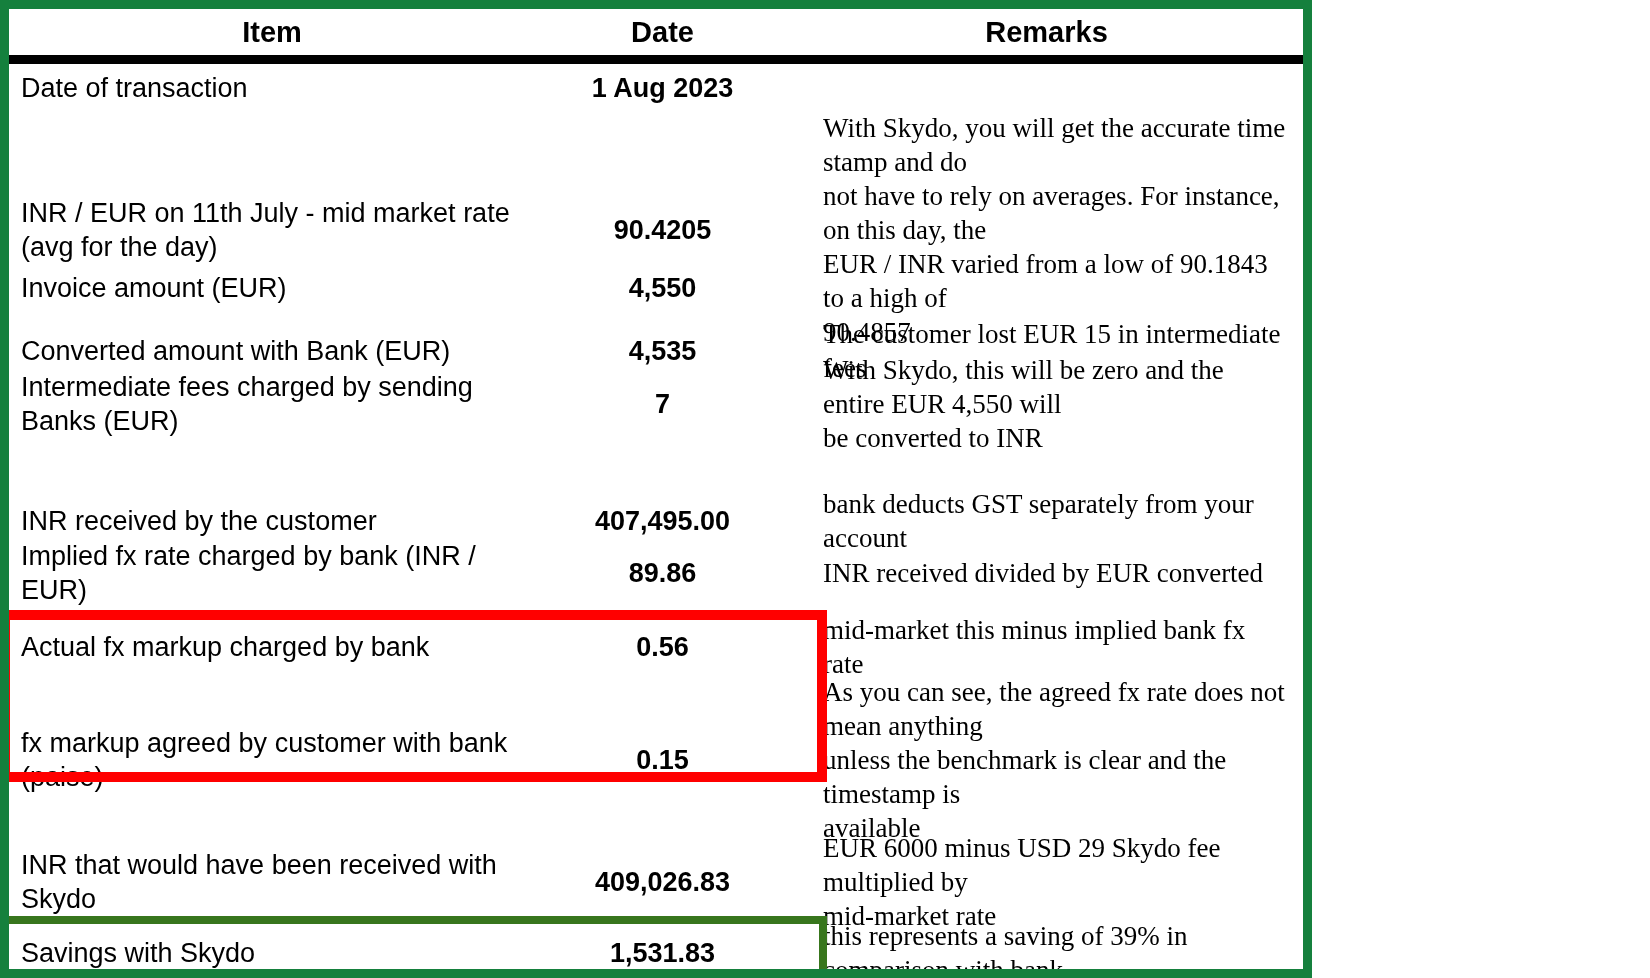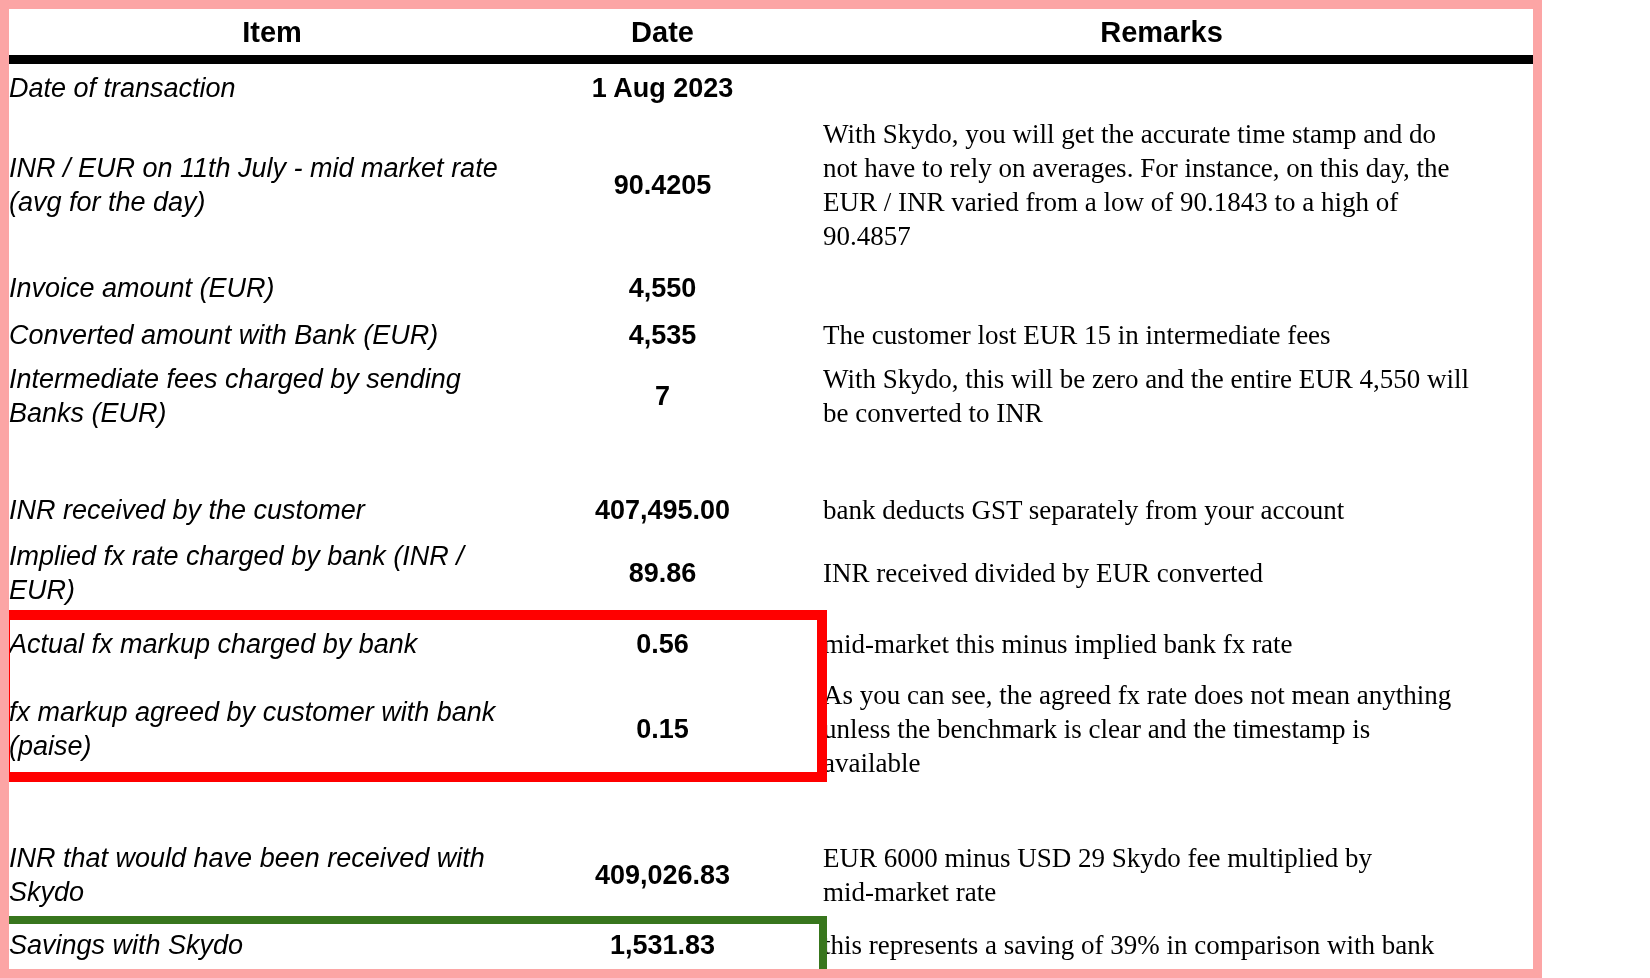--- a/index.html
+++ b/index.html
@@ -1,19 +1,19 @@
 <!DOCTYPE html>
 <html><head>
 <meta charset="utf-8">
 <style>
   html,body{margin:0;padding:0;background:#ffffff;}
   #stage{
-    width:1542px;height:978px;
+    width:1312px;height:978px;
     box-sizing:border-box;
-    border:9px solid #fca5a5;
+    border:9px solid #15803d;
     background:#fff;
     position:relative;
     font-family:"Liberation Sans", sans-serif;
     color:#000;
     overflow:hidden;
   }
   
   #hdr{
     height:46px;
     border-bottom:9px solid #000;
@@ -27,21 +27,21 @@
   
   #rows .row{
     display:grid;
     grid-template-columns:526px 255px 1fr;
   }
   .row .cell{
     display:flex;align-items:center;
     font-size:27px;line-height:34px;
     white-space:pre-line;
   }
-  .row .ci{padding-left:0;padding-right:6px;font-style:italic;}
+  .row .ci{padding-left:12px;padding-right:6px;}
   .row .cv{justify-content:center;text-align:right;padding:0 4px;font-weight:bold;}
   .row .cr{padding-left:33px;padding-right:14px;font-family:Liberation Serif, serif;}
   
   #rows .row:nth-child(1){height:47px}
   #rows .row:nth-child(2){height:148px}
   #rows .row:nth-child(3){height:58px}
   #rows .row:nth-child(4){height:36px}
   #rows .row:nth-child(5){height:86px}
   #rows .row:nth-child(6){height:48px}
   #rows .row:nth-child(7){height:46px}

